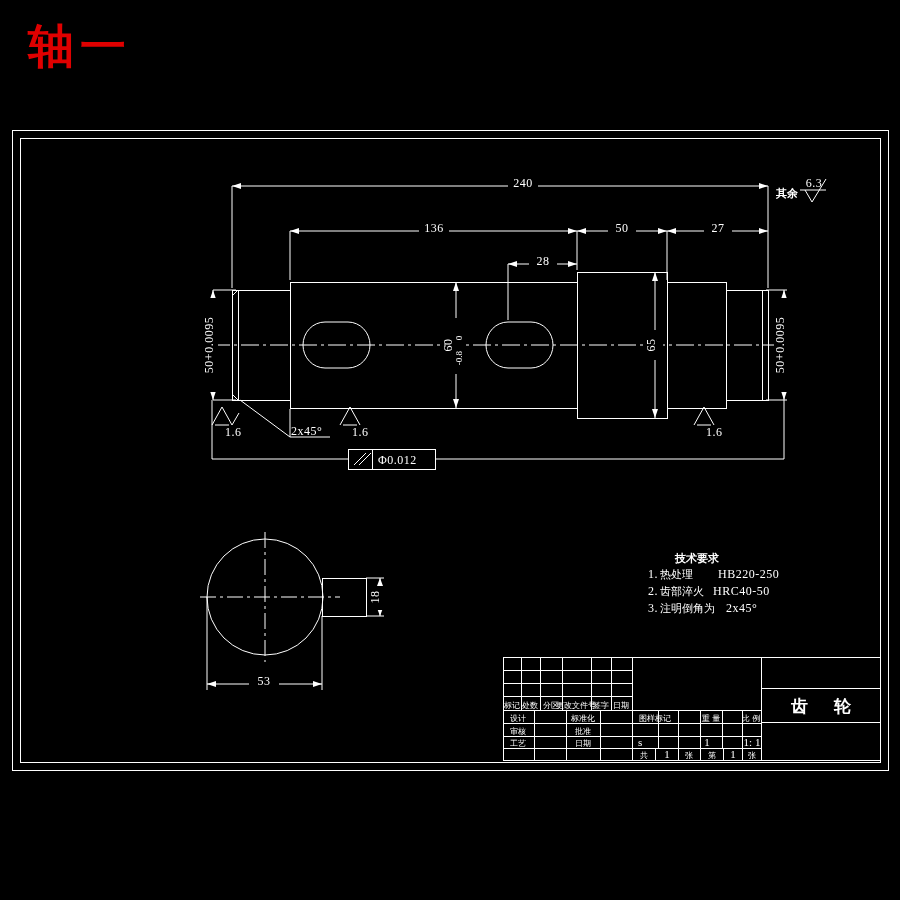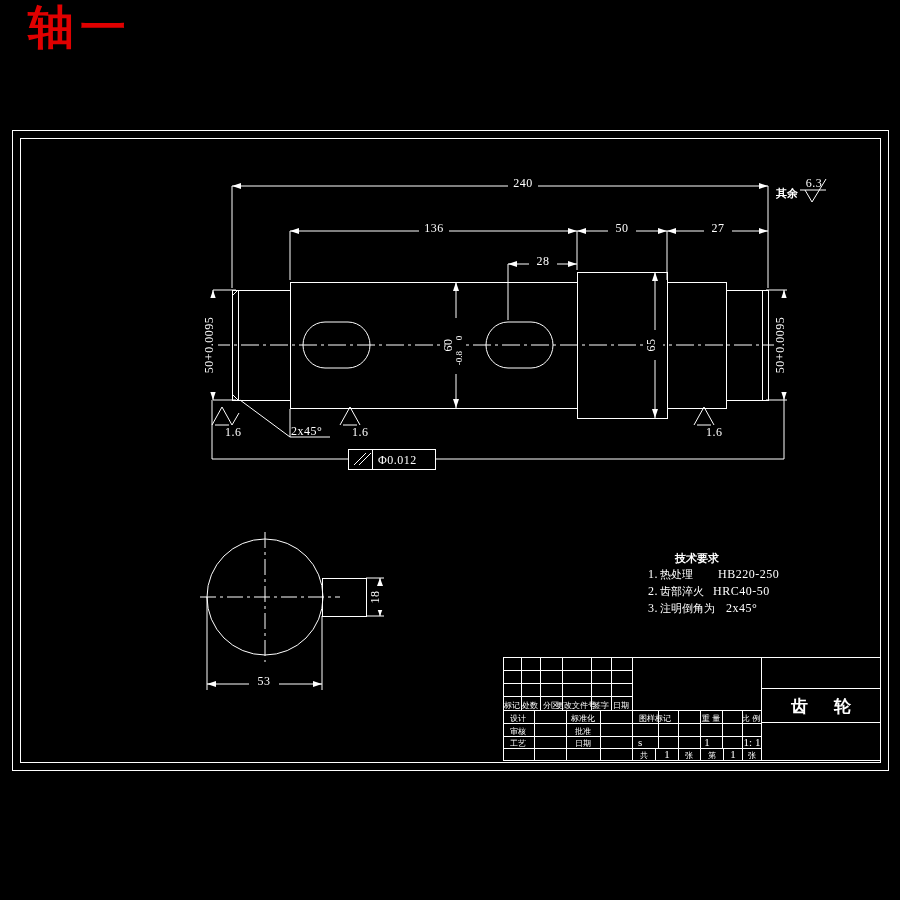--- a/index.html
+++ b/index.html
@@ -1,20 +1,20 @@
 <!DOCTYPE html>
 <html><head>
 <meta charset="utf-8">
 <style>
   html,body{margin:0;padding:0;background:#000;}
   body{width:900px;height:900px;overflow:hidden;font-family:"Liberation Serif",serif;}
   #stage{position:relative;width:900px;height:900px;background:#000;}
   #title-text{
-    position:absolute;left:28px;top:8px;
-    font-family:Liberation Mono, monospace;
+    position:absolute;left:28px;top:24px;
+    font-family:Liberation Serif, serif;
     font-size:46px;font-weight:700;letter-spacing:6px;
     color:#e00000;line-height:1;
   }
   svg#cad{position:absolute;left:0;top:0;width:900px;height:900px;display:block;}
   .ln{stroke:#ffffff;stroke-width:1;fill:none;shape-rendering:crispEdges;}
   .thin{stroke:#ffffff;stroke-width:1;fill:none;}
   .curve{stroke:#ffffff;stroke-width:1;fill:none;}
   .dimtxt{fill:#ffffff;font-family:"Liberation Serif",serif;font-size:12px;letter-spacing:.5px;}
   .dimtxt-sm{fill:#ffffff;font-family:"Liberation Serif",serif;font-size:9px;}
   .cntxt{fill:#ffffff;font-family:"DejaVu Sans",sans-serif;font-size:11px;}

